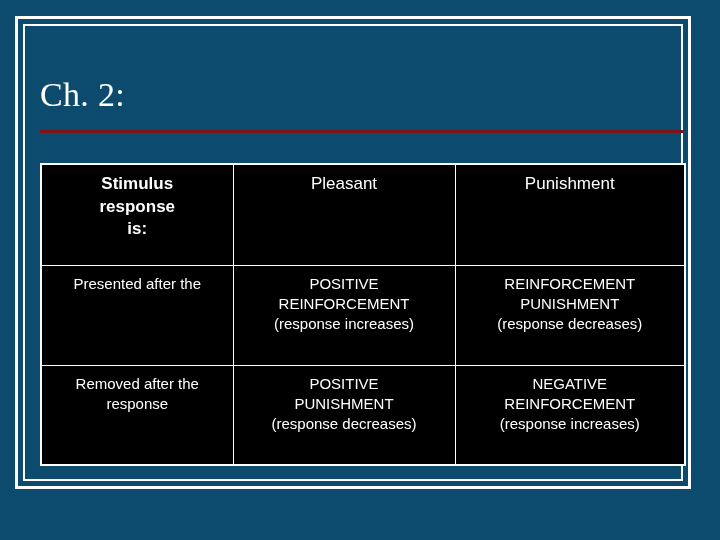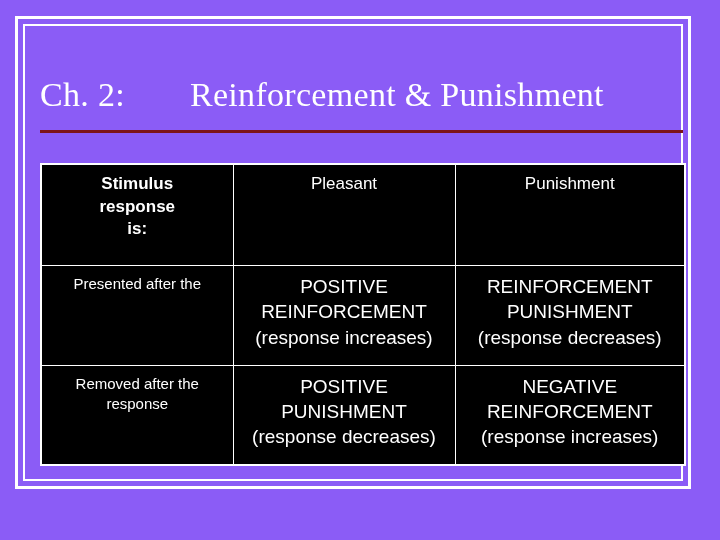--- a/index.html
+++ b/index.html
@@ -11,21 +11,21 @@
     width: 720px;
     height: 540px;
     overflow: hidden;
     font-family: "Liberation Sans", sans-serif;
   }
 
   .slide {
     position: relative;
     width: 720px;
     height: 540px;
-    background: #8b5cf6;
+    background: #0c4a6e;
   }
 
   
   .frame-outer {
     position: absolute;
     left: 15px;
     top: 16px;
     width: 676px;
     height: 473px;
     border: 3px solid #ffffff;
@@ -113,42 +113,41 @@
     font-size: 17px;
     font-weight: normal;
     margin-top: 20px;
   }
   .rowlabel {
     font-size: 15px;
     font-weight: normal;
     line-height: 1.4;
   }
   .cell-term {
-    font-size: 19px;
+    font-size: 15px;
     line-height: 1.45;
   }
   .cell-term .l1,
   .cell-term .l2,
   .cell-term .l3 {
     display: block;
     white-space: nowrap;
   }
   .cell-term .l3 { }
 </style>
 </head>
 <body>
 
 <div class="slide">
 
   <div class="frame-outer"></div>
   <div class="frame-inner"></div>
 
   <div class="title-row">
     <span class="title-ch">Ch. 2:</span>
-    <span class="title-main">Reinforcement &amp; Punishment</span>
   </div>
 
   <div class="title-rule"></div>
 
   <table class="matrix">
     <colgroup>
       <col class="c1">
         <col class="c2">
         <col class="c3">
     </colgroup>

